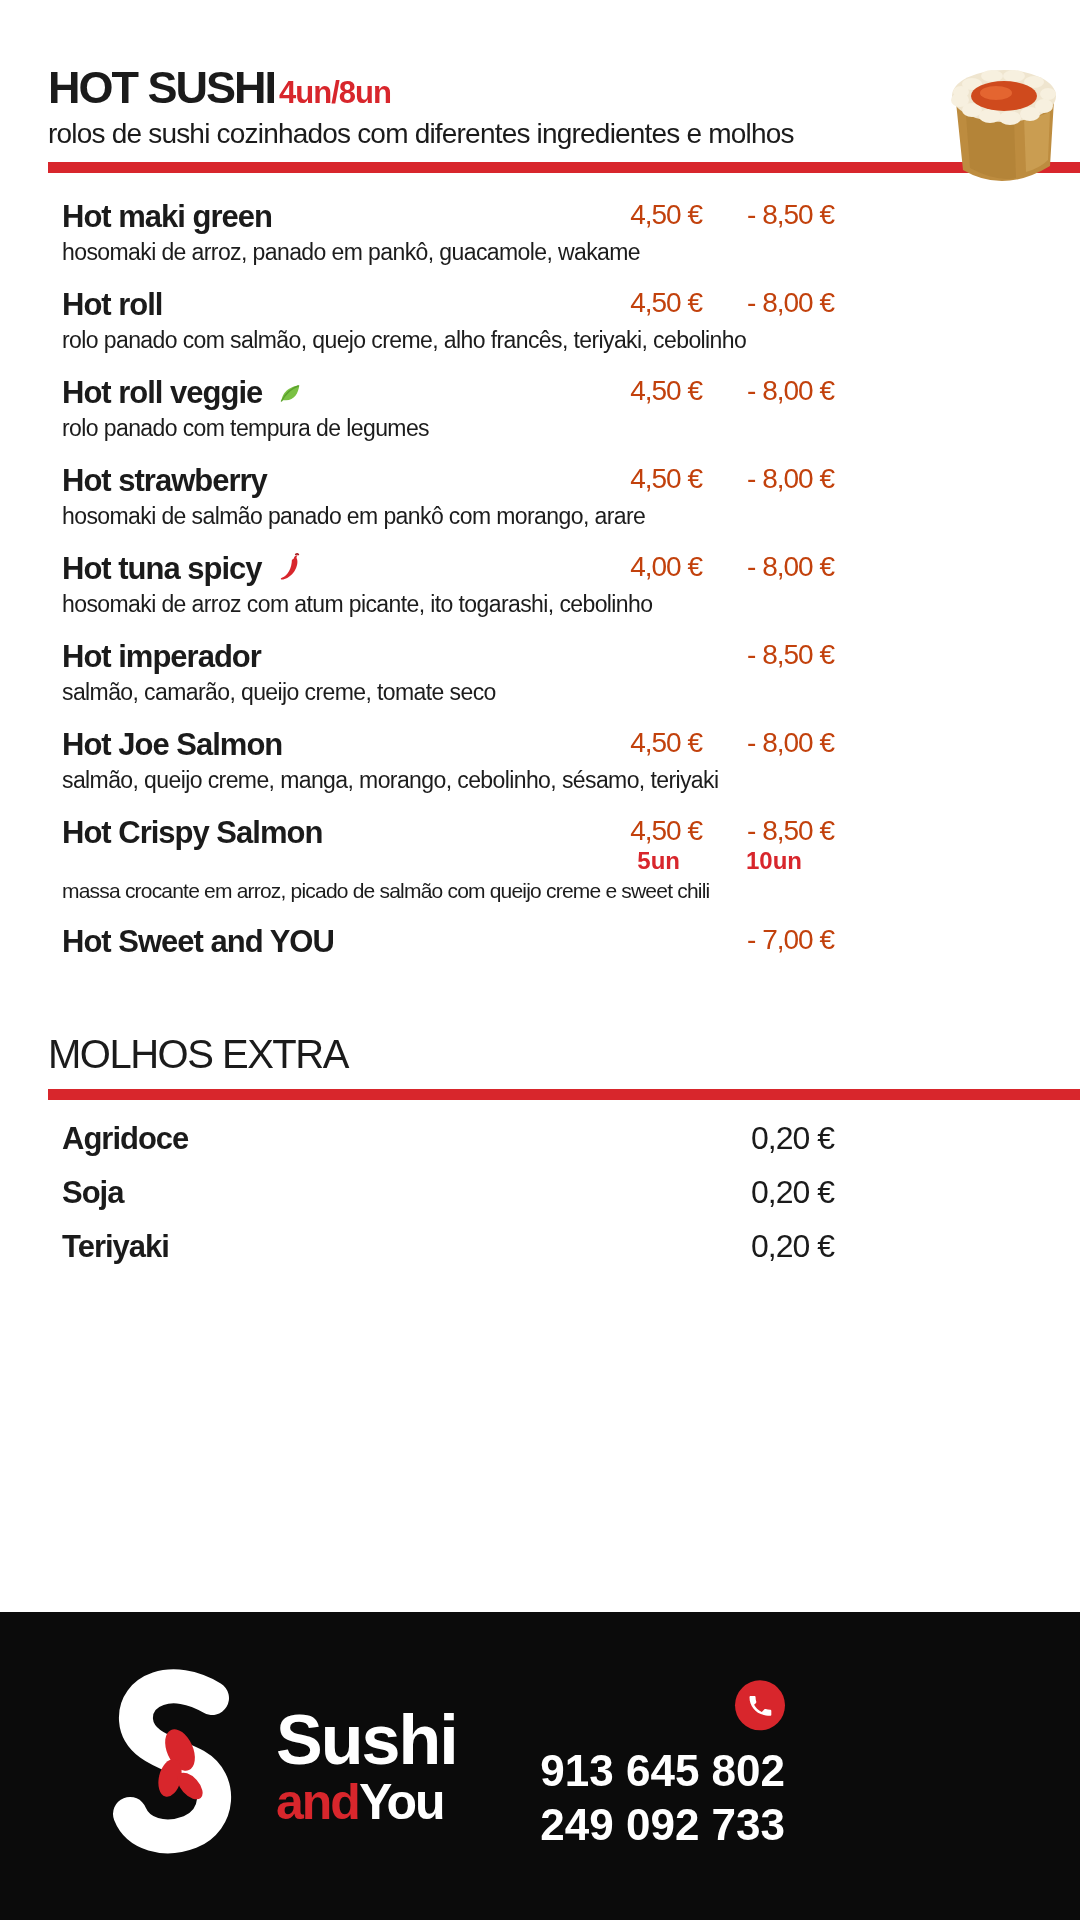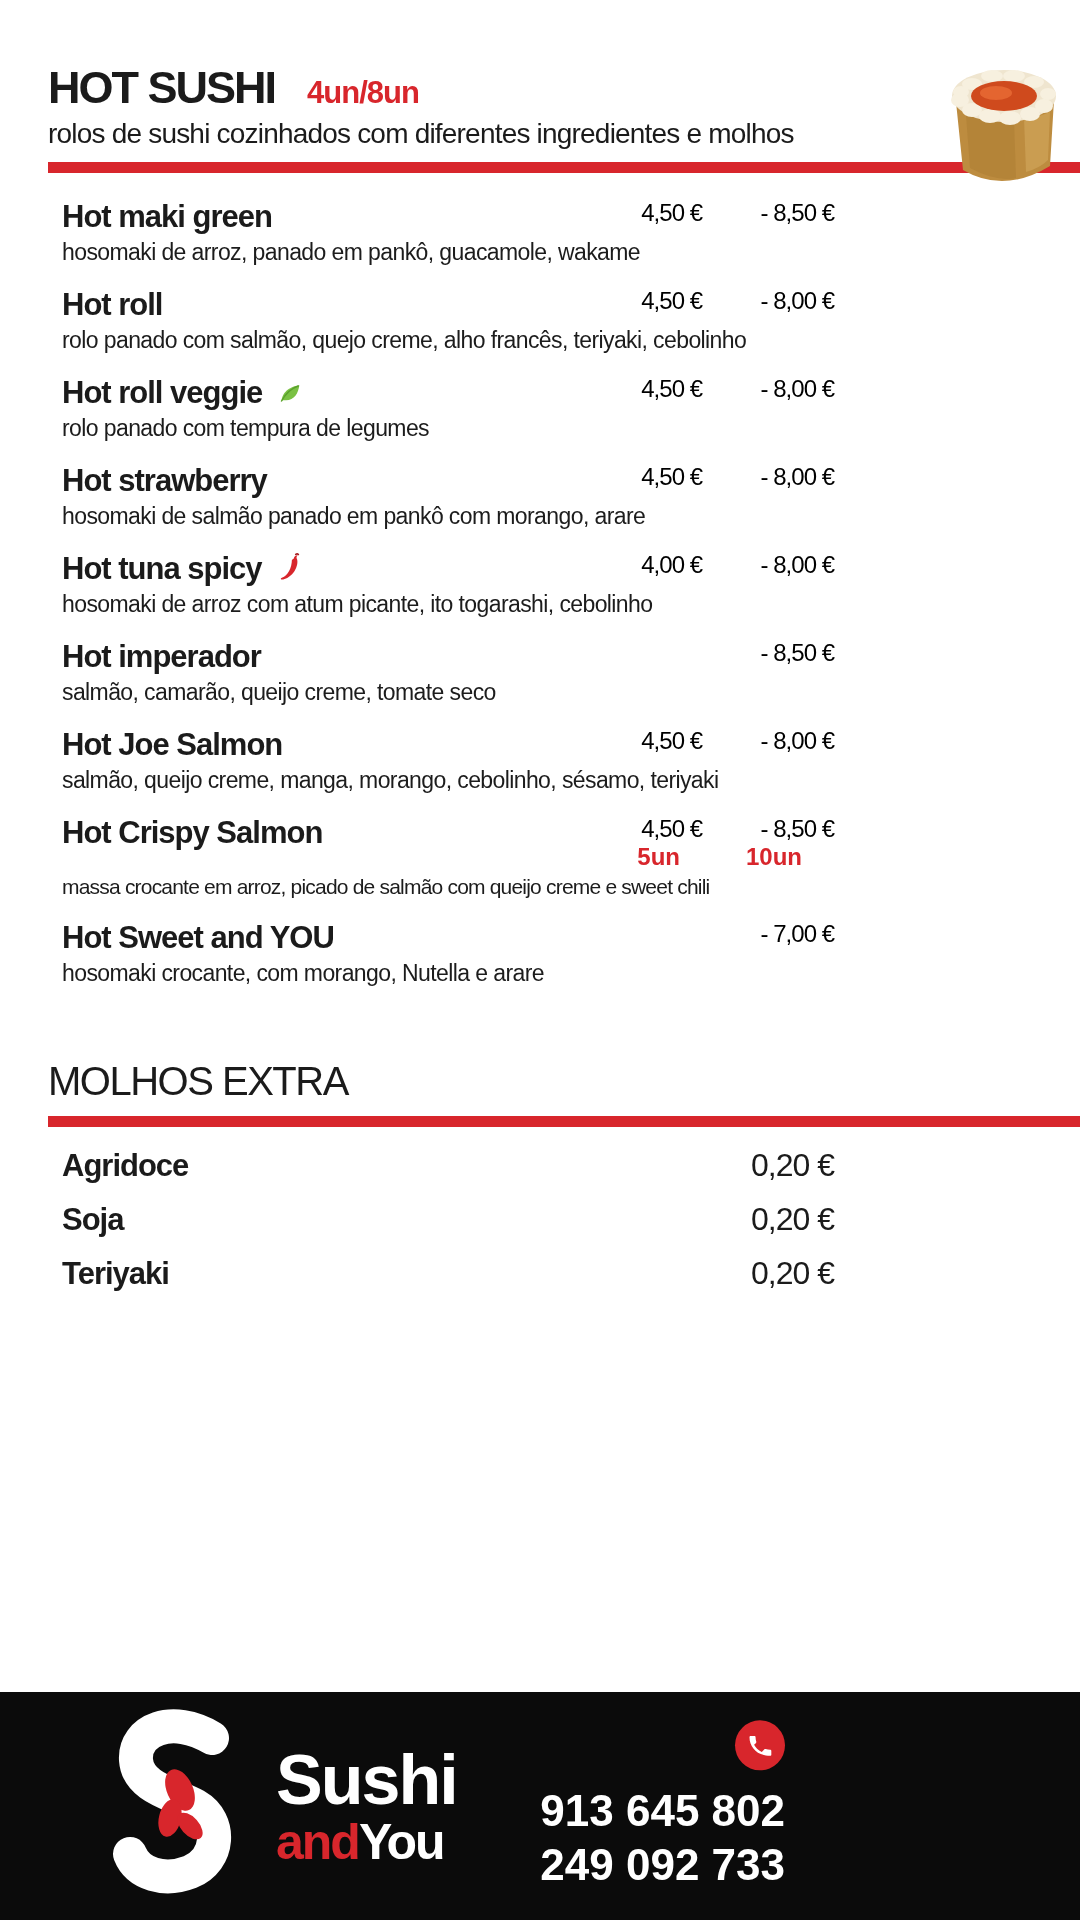--- a/index.html
+++ b/index.html
@@ -7,57 +7,57 @@
     position:relative;
     width:1080px;height:1920px;
     background:#ffffff;
     font-family:"Liberation Sans", sans-serif;
     color:#1b1b1b;
     overflow:hidden;
   }
   .content{padding:62px 0 0 48px;}
 
   
-  .header-row{display:flex;align-items:baseline;gap:32px;}
+  .header-row{display:flex;align-items:baseline;gap:4px;}
   .page-title{font-size:45px;font-weight:800;letter-spacing:-2px;color:#1b1b1b;}
   .units{font-size:31px;font-weight:700;letter-spacing:-1px;color:#d8262c;}
   .subtitle{font-size:28px;letter-spacing:-0.8px;margin-top:4px;color:#1b1b1b;}
   .rule{height:11px;background:#d8262c;margin-top:12px;}
 
   
   .sushi-photo{position:absolute;top:60px;right:6px;z-index:2;}
 
   
   .items{padding:26px 0 0 14px;width:772px;}
   .item{margin-bottom:21px;}
   .item-top{display:flex;justify-content:space-between;align-items:flex-start;}
   .name-wrap{display:flex;align-items:center;gap:14px;}
   .item-name{font-size:31px;font-weight:700;letter-spacing:-1px;white-space:nowrap;}
   .item-desc{font-size:23px;letter-spacing:-0.6px;margin-top:4px;white-space:nowrap;color:#1c1c1c;}
   .item-desc.tight{font-size:21px;letter-spacing:-0.8px;}
   .prices{display:flex;flex-shrink:0;}
   .price-col{display:flex;flex-direction:column;align-items:flex-end;}
   .price-col.c1{min-width:104px;}
   .price-col.c2{min-width:132px;}
-  .price{font-size:24px;letter-spacing:-1px;white-space:nowrap;font-weight:400;color:#000000;}
+  .price{font-size:28px;letter-spacing:-1px;white-space:nowrap;font-weight:400;color:#c2410c;}
   .price-sub{font-size:24px;font-weight:700;color:#d8262c;margin-top:0;}
   .price-sub.s1{padding-right:22px;}
   .price-sub.s2{padding-right:32px;}
 
   
   .sauces{margin-top:72px;}
   .section-title{font-size:40px;font-weight:400;letter-spacing:-1.5px;color:#1b1b1b;}
   .sauce-list{padding:20px 0 0 14px;width:772px;}
   .sauce-row{display:flex;justify-content:space-between;align-items:baseline;margin-bottom:17px;gap:39px;}
   .sauce-name{font-size:31px;font-weight:700;letter-spacing:-1px;}
   .sauce-price{font-size:32px;letter-spacing:-1px;font-weight:400;}
 
   
   .footer{
-    position:absolute;left:0;bottom:0;width:1080px;height:228px;
+    position:absolute;left:0;bottom:0;width:1080px;height:308px;
     background:#0b0b0b;
   }
   .brand{position:absolute;left:100px;top:50%;transform:translateY(-50%);
     display:flex;align-items:center;gap:26px;}
   .brand-text{display:flex;flex-direction:column;line-height:1;}
   .brand-line1{font-size:70px;font-weight:600;letter-spacing:-2px;color:#ffffff;}
   .brand-line2{font-size:50px;font-weight:600;letter-spacing:-2px;margin-top:2px;}
   .brand-and{color:#d8262c;}
   .brand-you{color:#ffffff;}
   .phone-block{position:absolute;right:295px;top:50%;transform:translateY(-50%);
@@ -260,21 +260,20 @@
           </div>
           <div class="prices">
             <div class="price-col c1">
                 <span class="price"></span>
               </div>
             <div class="price-col c2">
                 <span class="price">- 7,00 €</span>
               </div>
           </div>
         </div>
-        <div class="item-desc">hosomaki crocante, com morango, Nutella e arare</div>
       </div>
 
     </div>
 
     <div class="sauces">
       <div class="section-title">MOLHOS EXTRA</div>
       <div class="rule"></div>
       <div class="sauce-list">
         <div class="sauce-row">
           <span class="sauce-name">Agridoce</span>

